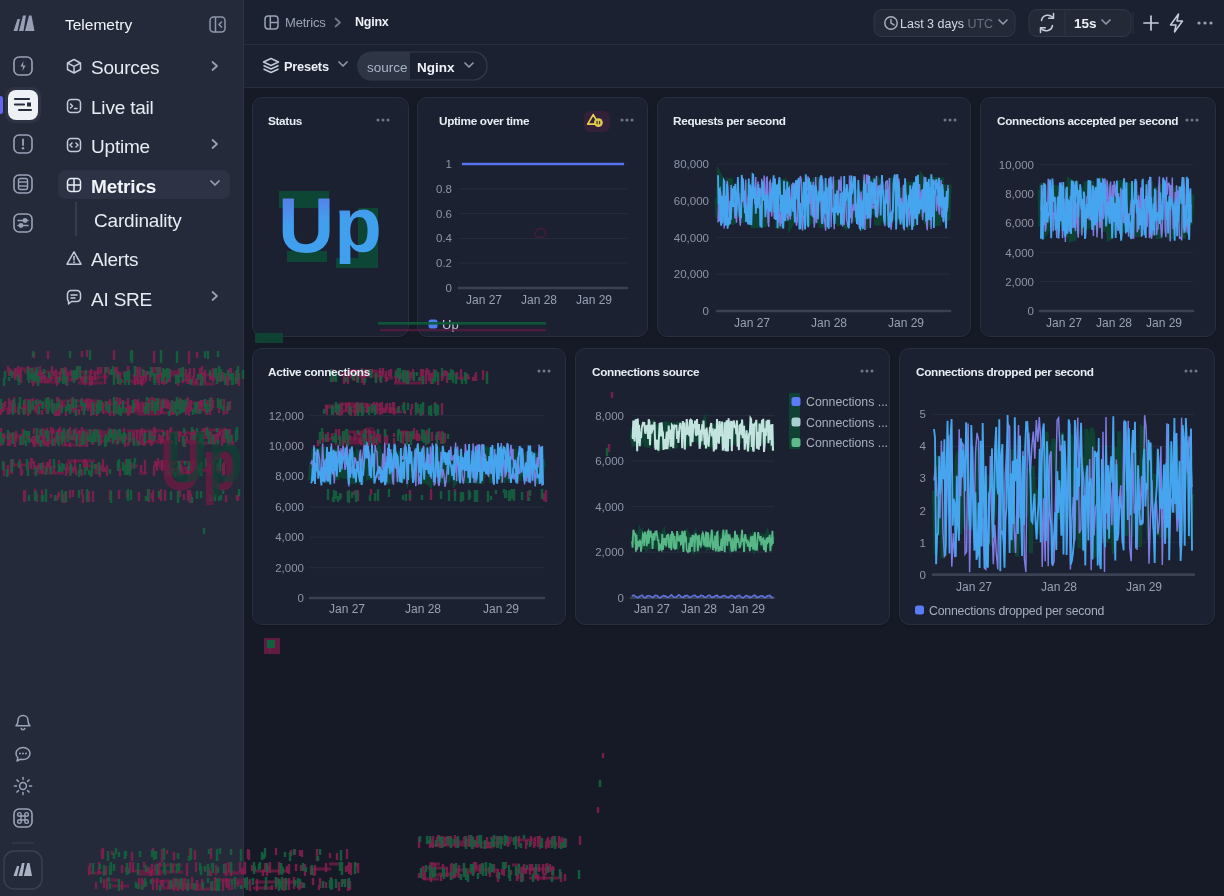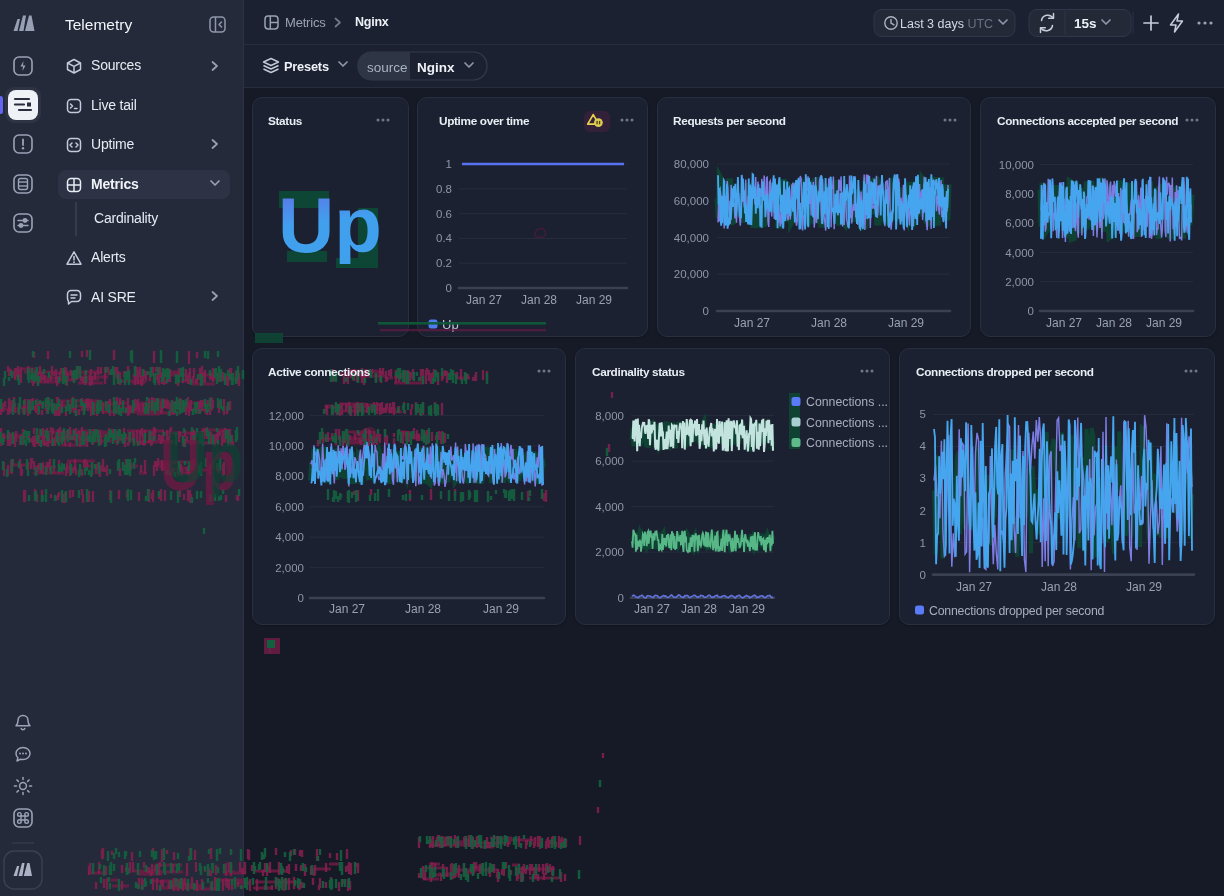--- a/index.html
+++ b/index.html
@@ -8,21 +8,21 @@
 #sidebar { position:absolute; left:0; top:0; width:244px; height:896px; background:#242a39;
   border-right:1px solid #2c3344; }
 #topbar1 { position:absolute; left:244px; top:0; width:980px; height:45px; background:#1b2130;
   border-bottom:1px solid #262d3c; }
 #topbar2 { position:absolute; left:244px; top:45px; width:980px; height:43px; background:#1b2130;
   border-bottom:1px solid #262d3c; }
 #content { position:absolute; left:244px; top:88px; width:980px; height:808px; background:#151a26; }
 .card { position:absolute; background:#1b2130; border:1px solid #282f40; border-radius:10px;
   box-shadow:0 1px 2px rgba(0,0,0,0.25); }
 .ct { position:absolute; font-size:11.8px; font-weight:700; color:#e9edf4; letter-spacing:-0.35px; z-index:3; }
-.navtxt { position:absolute; left:91px; font-size:14px; letter-spacing:-0.2px; color:#e7ebf3; z-index:3; }
+.navtxt { position:absolute; left:91px; font-size:19px; letter-spacing:-0.2px; color:#e7ebf3; z-index:3; }
 #telem { position:absolute; left:65px; top:16px; font-size:15.5px; font-weight:400; color:#f2f5fa; z-index:3; }
 #methl { position:absolute; left:58px; top:170px; width:172px; height:29px; background:#2d3344; border-radius:8px; }
 .bc { position:absolute; top:15px; font-size:13.5px; z-index:3; }
 svg text { font-family:"Liberation Sans", sans-serif; }
 #bigup { position:absolute; left:278px; top:186px; font-size:78px; font-weight:700; line-height:1;
   background:linear-gradient(172deg,#5d72e8 4%,#41a0ee 46%); -webkit-background-clip:text;
   background-clip:text; color:transparent; }
 </style></head><body>
 <div id="app">
   <div id="content"></div>
@@ -42,21 +42,21 @@
   <div class="abs" style="left:358px;top:208px;width:20px;height:52px;background:#0d4634"></div>
   <div class="abs" style="left:287px;top:251px;width:40px;height:11px;background:#0d4634"></div>
   <div class="abs" style="left:336px;top:258px;width:42px;height:10px;background:#0d4634"></div>
   <div id="bigup">Up</div>
 
   <div class="ct" style="left:268px;top:114px">Status</div>
     <div class="ct" style="left:439px;top:114px">Uptime over time</div>
     <div class="ct" style="left:673px;top:114px">Requests per second</div>
     <div class="ct" style="left:997px;top:114px">Connections accepted per second</div>
     <div class="ct" style="left:268px;top:365px">Active connections</div>
-    <div class="ct" style="left:592px;top:365px">Cardinality status</div>
+    <div class="ct" style="left:592px;top:365px">Connections source</div>
     <div class="ct" style="left:916px;top:365px">Connections dropped per second</div>
 
   <div id="telem">Telemetry</div>
   <div id="methl"></div>
   <div class="navtxt" style="top:57px">Sources</div>
   <div class="navtxt" style="top:97px">Live tail</div>
   <div class="navtxt" style="top:136px">Uptime</div>
   <div class="navtxt" style="top:176px;font-weight:700;color:#f0f3f8">Metrics</div>
   <div class="navtxt" style="left:94px;top:210px">Cardinality</div>
   <div class="navtxt" style="top:249px">Alerts</div>

